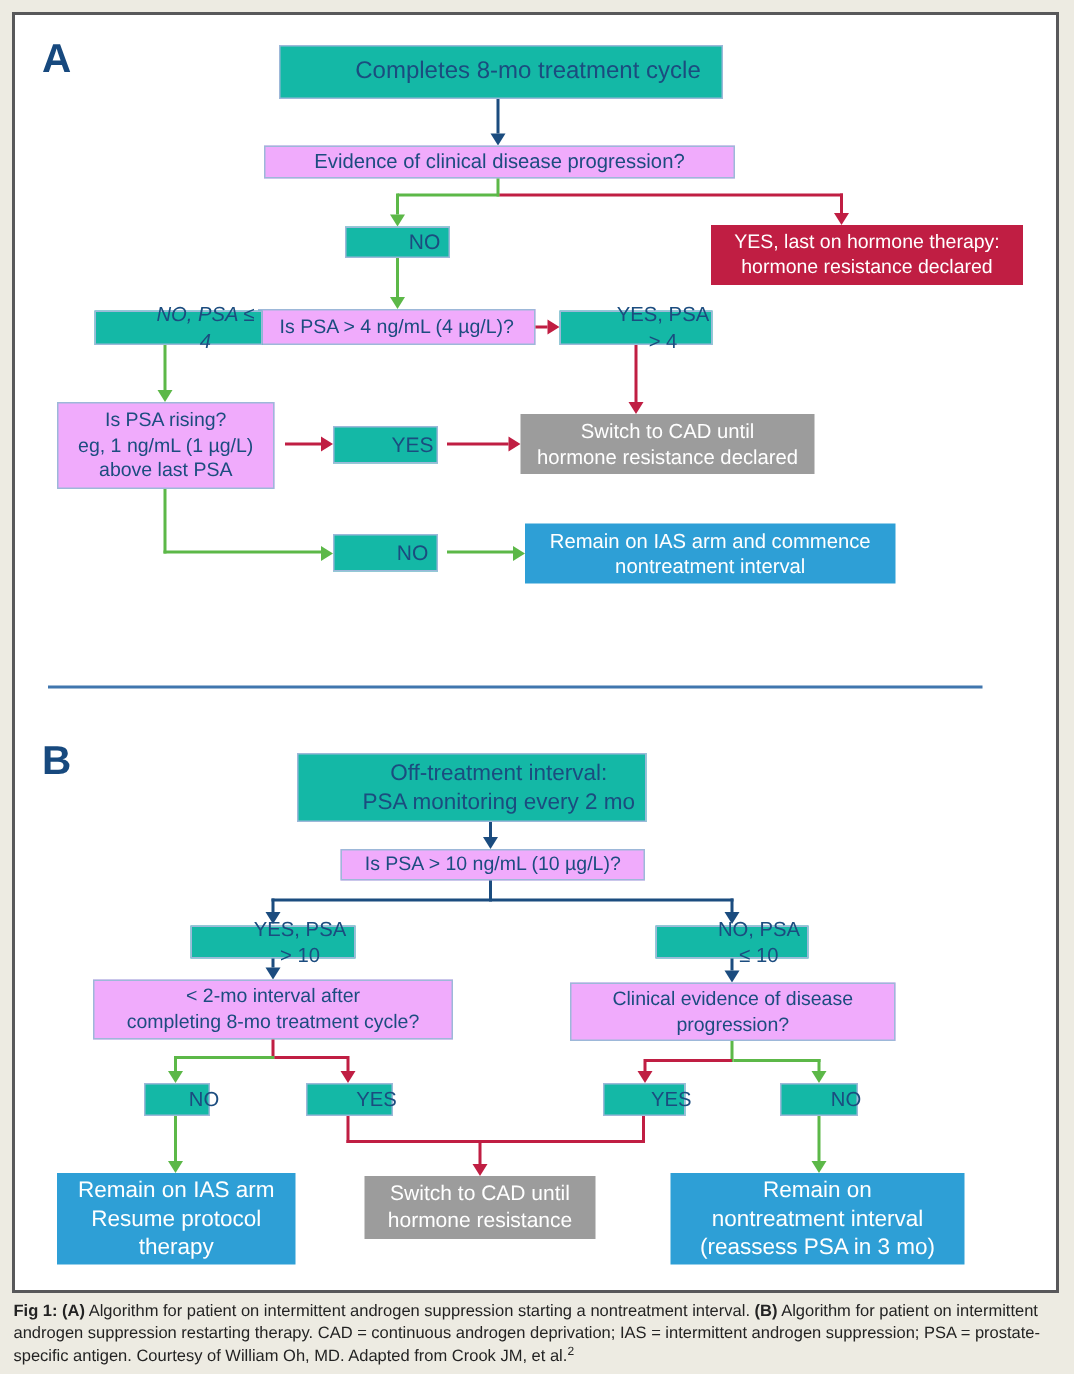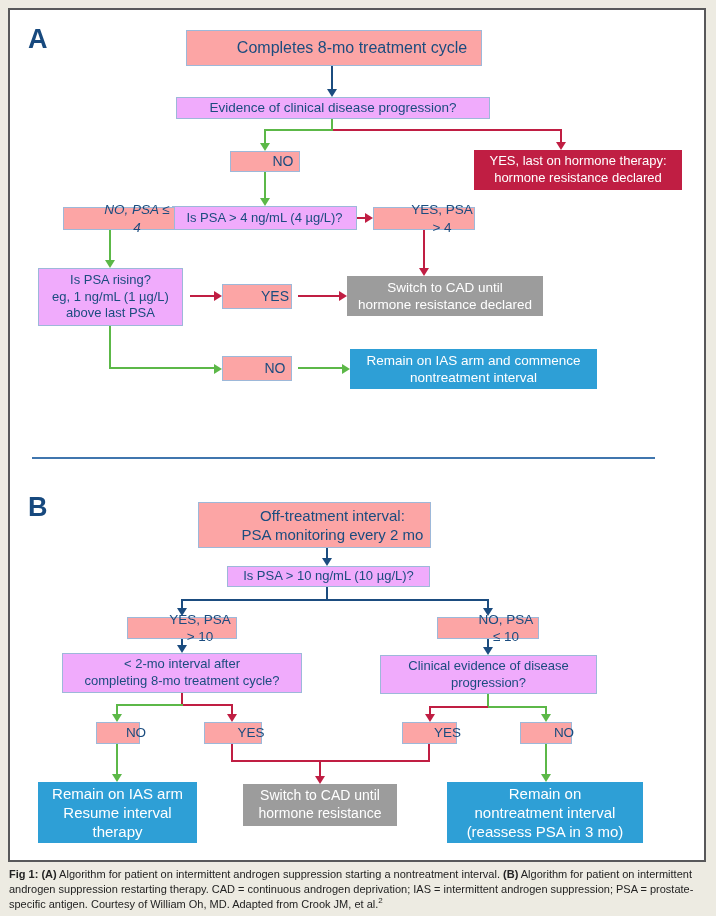--- a/index.html
+++ b/index.html
@@ -1,21 +1,21 @@
 <!DOCTYPE html>
 <html><head>
 <meta charset="utf-8">
 <style>
   html,body{margin:0;padding:0;}
   #page{position:relative;width:716px;height:916px;background:#EDEBE2;font-family:"Liberation Sans",sans-serif;overflow:hidden;}
   #panel{position:absolute;left:8px;top:8px;width:698px;height:854px;background:#FFFFFF;border:2px solid #58585A;box-sizing:border-box;}
   .plabel{position:absolute;font-weight:bold;font-size:27px;color:#17497E;}
   .bx{position:absolute;display:flex;align-items:center;justify-content:center;text-align:center;
       white-space:pre-line;color:#1B4C7F;box-sizing:border-box;line-height:1.28;}
-  .bx.white{background:#fca5a5;border:1px solid #9DB8D9;padding-left:36px;}
+  .bx.white{background:#14b8a6;border:1px solid #9DB8D9;padding-left:36px;}
   .bx.lblue{background:#f0abfc;border:1px solid #9DB8D9;}
   .bx.red{background:#C01E43;color:#FFFFFF;}
   .bx.gray{background:#9C9C9C;color:#FFFFFF;}
   .bx.blue{background:#2E9FD6;color:#FFFFFF;}
   .f13{font-size:13px;}
   .f135{font-size:13.5px;}
   .f14{font-size:14px;}
   .f15{font-size:15px;}
   .f16{font-size:16px;}
   .ln{position:absolute;}
@@ -160,21 +160,21 @@
   <div class="ln r" style="left:231px;top:744px;width:2px;height:18px;"></div>
   <div class="ln r" style="left:428px;top:744px;width:2px;height:18px;"></div>
   <div class="ln r" style="left:231px;top:760px;width:199px;height:2px;"></div>
   <div class="ln r" style="left:319px;top:762px;width:2px;height:14px;"></div>
   <div class="ah down r" style="left:315px;top:776px;"></div>
 
   <div class="ln g" style="left:545px;top:744px;width:2px;height:30px;"></div>
   <div class="ah down g" style="left:541px;top:774px;"></div>
 
   <div class="bx blue f15" style="left:38px;top:782px;width:159px;height:61px;">Remain on IAS arm
-Resume interval
+Resume protocol
 therapy</div>
   <div class="bx gray f14" style="left:243px;top:784px;width:154px;height:42px;">Switch to CAD until
 hormone resistance</div>
   <div class="bx blue f15" style="left:447px;top:782px;width:196px;height:61px;">Remain on
 nontreatment interval
 (reassess PSA in 3 mo)</div>
 
   <div id="caption"><b>Fig 1: (A)</b><span> Algorithm for patient on intermittent androgen suppression starting a nontreatment interval. </span><b>(B)</b><span> Algorithm for patient on intermittent androgen suppression restarting therapy. CAD = continuous androgen deprivation; IAS = intermittent androgen suppression; PSA = prostate-specific antigen. Courtesy of William Oh, MD. Adapted from Crook JM, et al.</span><sup>2</sup></div>
 </div>
 

